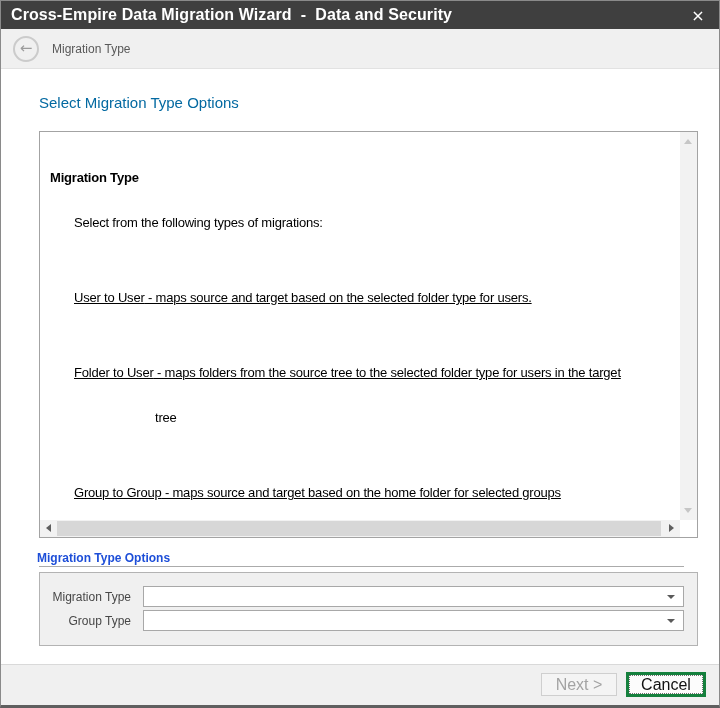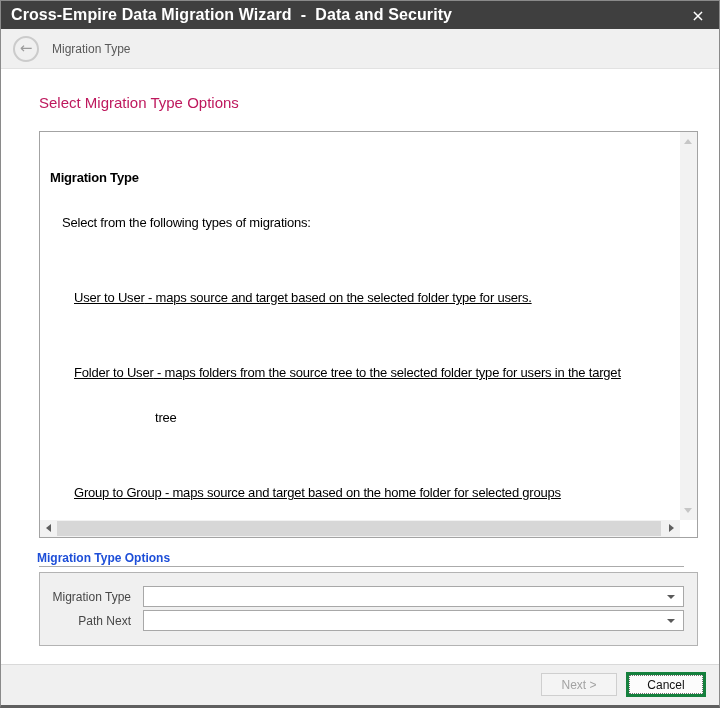--- a/index.html
+++ b/index.html
@@ -35,35 +35,35 @@
     width:26px; height:26px; border-radius:50%;
     border:2px solid #cbcbcb; color:#9b9b9b;
     display:flex; align-items:center; justify-content:center;
     font-size:15px; line-height:1; cursor:pointer;
     font-family:"DejaVu Sans", sans-serif;
   }
   .navtitle { margin-left:13px; font-size:12px; color:#595959; }
   
   .pageheading {
     position:absolute; left:38px; top:93px;
-    font-size:15px; color:#be185d;
+    font-size:15px; color:#0369a1;
   }
   
   .docbox {
     position:absolute; left:38px; top:130px; width:659px; height:407px;
     background:#ffffff; border:1px solid #a3a3a3;
   }
   .doccontent {
     position:absolute; top:0; left:0; right:17px; bottom:17px;
     padding:8px 2px 0 10px; overflow:hidden;
     font-size:13px; line-height:15px; color:#000; letter-spacing:-0.2px;
     white-space:pre-wrap;
   }
   .sec { font-weight:bold; }
-  .indent { margin-left:12px; }
+  .indent { margin-left:24px; }
   .item { margin-left:24px; margin-top:15px;text-decoration:underline; }
   .cont { margin-left:105px; }
   .term { text-decoration:underline; }
   
   .vsb {
     position:absolute; top:0; right:0; width:17px; bottom:17px;
     background:#f2f2f2;
   }
   .tri { width:0; height:0; position:absolute; }
   .vup { left:4px; top:7px;
@@ -116,21 +116,21 @@
   .caret { right:8px; top:8px;
     border-left:4px solid transparent; border-right:4px solid transparent;
     border-top:4px solid #5a5a5a; }
   
   .footerbar {
     position:absolute; left:0; right:0; top:663px; bottom:0;
     background:#f0f0f0; border-top:1px solid #d9d9d9;
   }
   .btn {
     position:absolute; font-family:"Liberation Sans", sans-serif;
-    font-size:12px; text-align:center;
+    font-size:16px; text-align:center;
   }
   .next {
     left:540px; top:672px; width:76px; height:23px;
     background:#f4f4f4; border:1px solid #cfcfcf; color:#a3a3a3;
   }
   .cancel {
     left:625px; top:671px; width:80px; height:25px;
     background:#fcfcfc; border:3px solid #15803d; color:#111;
     outline:1px dotted #707070; outline-offset:-4px; cursor:pointer;
   }
@@ -189,21 +189,21 @@
 
   <div class="grouplabel">Migration Type Options</div>
   <div class="grouprule"></div>
 
   <div class="optpanel">
     <span class="flabel f1">Migration Type</span>
     <div class="combo c1">
       <span class="comboval"></span>
       <div class="tri caret" style="position:absolute;"></div>
     </div>
-    <span class="flabel f2">Path Next</span>
+    <span class="flabel f2">Group Type</span>
     <div class="combo c2">
       <span class="comboval"></span>
       <div class="tri caret" style="position:absolute;"></div>
     </div>
   </div>
 
   <div class="footerbar"></div>
   <button class="btn next" disabled="">Next &gt;</button>
   <button class="btn cancel">Cancel</button>
 

